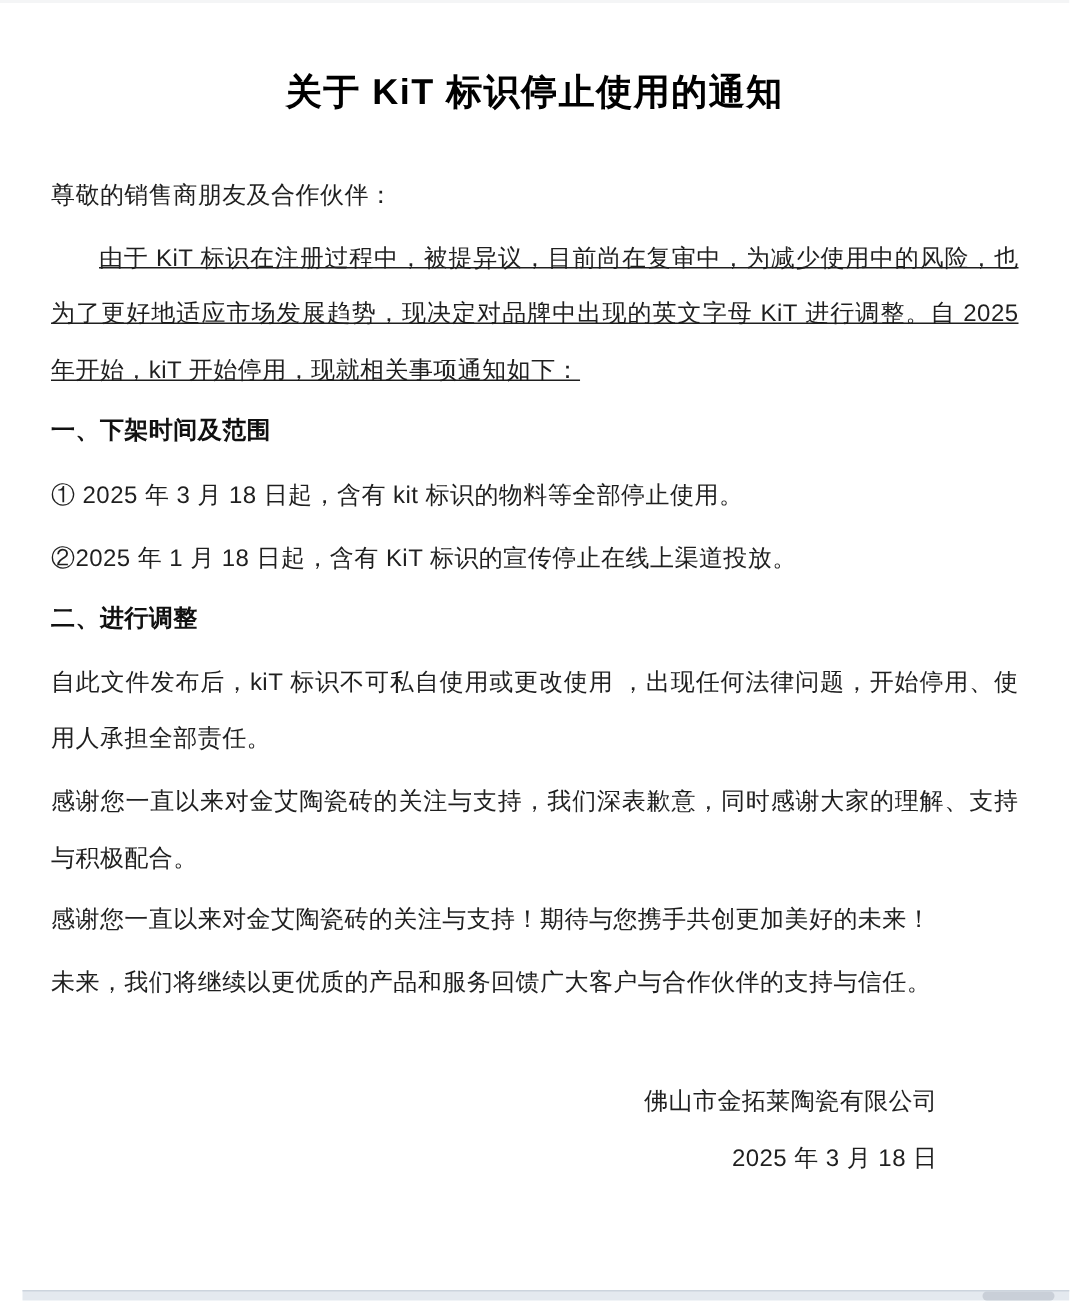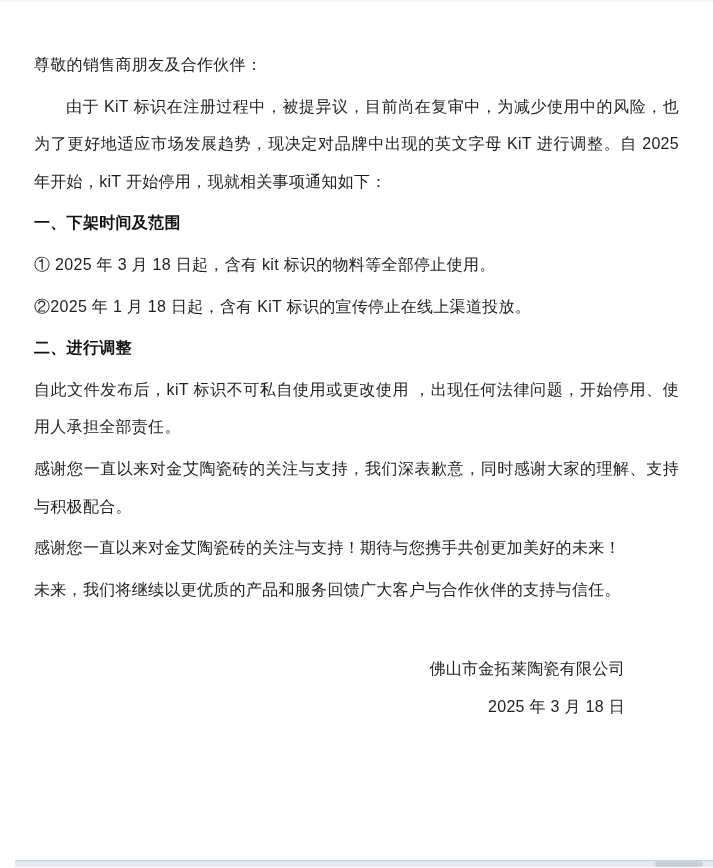--- a/index.html
+++ b/index.html
@@ -39,25 +39,27 @@
   }
   .body-text p {
     margin: 4px;
     font-size: 16px;
     line-height: 37.6px;
     text-align: justify;
     letter-spacing: 0.3px;
   }
   .body-text p.indent {
     text-indent: 2em;
+    text-decoration: underline;
   }
   .body-text p.heading {
     font-weight: bold;
     color: #111111;
     text-align: left;
+    font-family: Liberation Mono, monospace;
   }
   .signature {
     margin: 42px 58px 0 auto;
     width: fit-content;
     text-align: right;
   }
   .signature div {
     font-size: 16px;
     line-height: 37.6px;
     letter-spacing: 0.3px;
@@ -81,20 +83,21 @@
     border-radius: 3px;
   }
 </style>
 </head>
 <body>
 
 <div class="top-edge"></div>
 
 <div class="page">
 
+  <h1 class="doc-title">关于 KiT 标识停止使用的通知</h1>
 
   <div class="body-text">
 
     <p>尊敬的销售商朋友及合作伙伴：</p>
 
     <p class="indent">由于 KiT 标识在注册过程中，被提异议，目前尚在复审中，为减少使用中的风险，也为了更好地适应市场发展趋势，现决定对品牌中出现的英文字母 KiT 进行调整。自 2025 年开始，kiT 开始停用，现就相关事项通知如下：</p>
 
     <p class="heading">一、下架时间及范围</p>
 
     <p>① 2025 年 3 月 18 日起，含有 kit 标识的物料等全部停止使用。</p>

